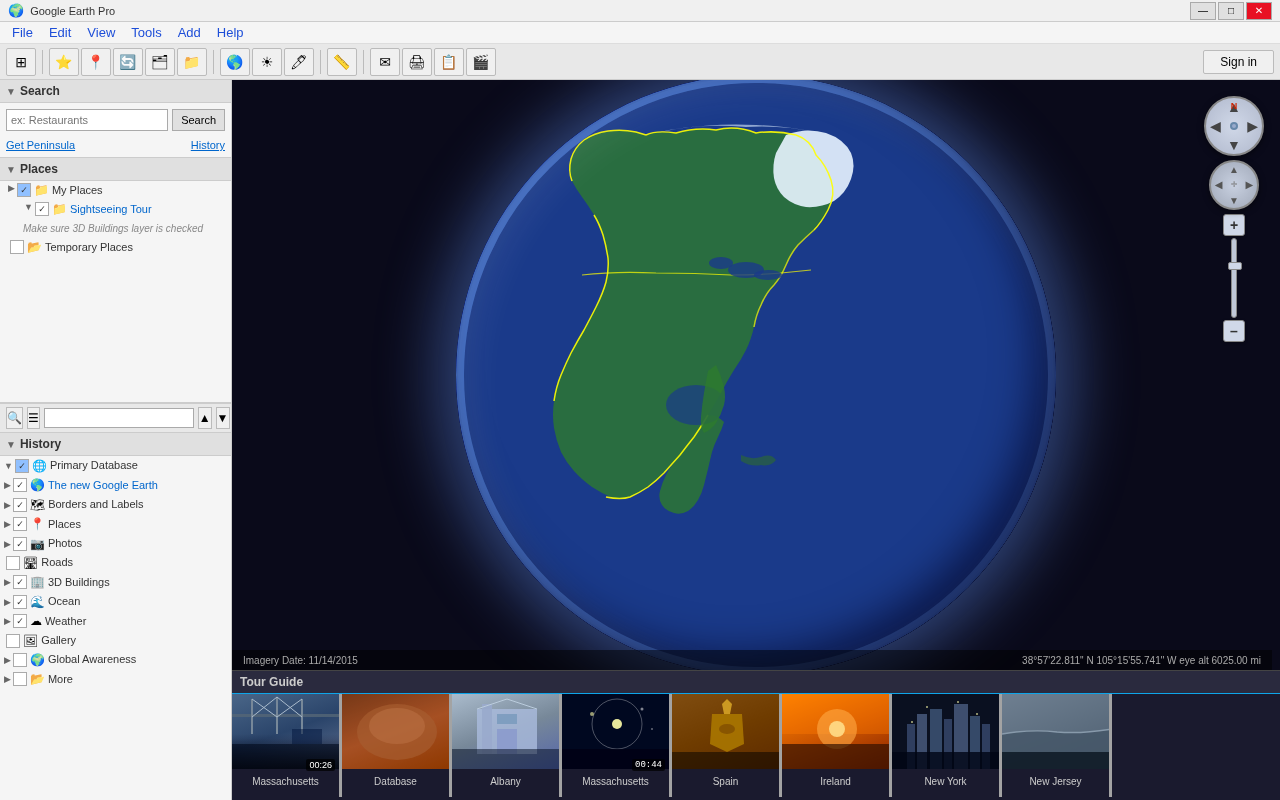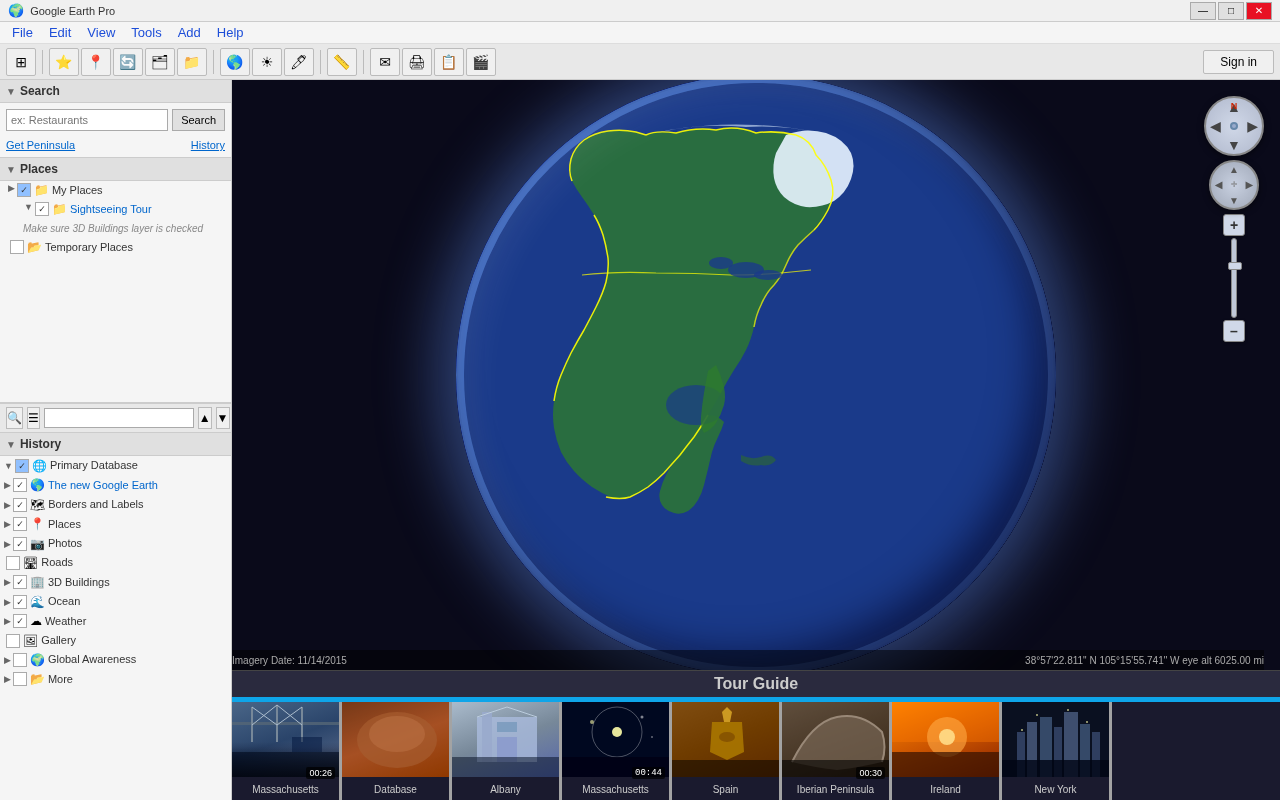--- a/index.html
+++ b/index.html
@@ -75,21 +75,21 @@
     #pan-control { width: 54px; height: 54px; border-radius: 50%; background: radial-gradient(circle, #c8d0e0, #a0a8b8); border: 2px solid #888; display: flex; align-items: center; justify-content: center; position: relative; box-shadow: 0 2px 6px rgba(0,0,0,0.5); }
     #pan-arrows { display: grid; grid-template-columns: 1fr 1fr 1fr; grid-template-rows: 1fr 1fr 1fr; width: 100%; height: 100%; }
     #pan-arrows span { display: flex; align-items: center; justify-content: center; font-size: 12px; color: #444; cursor: pointer; }
     #zoom-control { display: flex; flex-direction: column; align-items: center; gap: 2px; }
     #zoom-plus, #zoom-minus { width: 22px; height: 22px; background: #d0d8e8; border: 1px solid #888; border-radius: 3px; display: flex; align-items: center; justify-content: center; cursor: pointer; font-size: 14px; font-weight: bold; color: #333; box-shadow: 0 1px 3px rgba(0,0,0,0.3); }
     #zoom-slider-track { width: 6px; height: 80px; background: #c0c8d8; border: 1px solid #888; border-radius: 3px; position: relative; }
     #zoom-slider-thumb { width: 14px; height: 8px; background: #d0d8e8; border: 1px solid #888; border-radius: 2px; position: absolute; left: -4px; top: 30%; cursor: pointer; }
 
     
     #tour-guide { position: absolute; bottom: 0; left: 0; right: 0; height: 130px; background: #1a1a2e; border-top: 1px solid #444; }
-    #tour-guide-header { background: #2a2a3e; padding: 4px 8px; color: #ccc; font-size: 16px; font-weight: bold; border-bottom: 5px solid #0ea5e9; text-align: center; }
+    #tour-guide-header { background: #2a2a3e; padding: 4px 8px; color: #ccc; font-size: 12px; font-weight: bold; border-bottom: 1px solid #0ea5e9; text-align: left; }
     #tour-thumbnails { display: flex; height: calc(100% - 26px); overflow-x: auto; gap: 0; }
     .tour-thumb { flex: 0 0 110px; border-right: 3px solid #a3a3a3; cursor: pointer; position: relative; overflow: hidden; }
     .thumb-img { width: 100%; height: 75px; object-fit: cover; position: relative; overflow: hidden; }
     .thumb-duration { position: absolute; bottom: 26px; right: 4px; background: rgba(0,0,0,0.7); color: #fff; font-size: 9px; padding: 1px 3px; border-radius: 2px; }
     .thumb-label { padding: 3px 4px; color: #ccc; font-size: 10px; text-align: center; background: #1a1a2e; height: 24px; display: flex; align-items: center; justify-content: center; }
 
     .thumb-bridge { position: relative; }
     .thumb-bridge::after { content: ''; position: absolute; bottom: 0; left: 0; right: 0; height: 30px; background: linear-gradient(to top, rgba(0,0,0,0.5), transparent); }
 
     
@@ -464,32 +464,20 @@
               <rect x="0" y="0" width="110" height="75" fill="#331100" opacity="0.5"></rect>
               <path d="M50 10 L55 5 L60 10 L58 20 L52 20 Z" fill="#cc9922"></path>
               <path d="M40 20 L70 20 L72 50 L55 58 L38 50 Z" fill="#aa7700" opacity="0.9"></path>
               <ellipse cx="55" cy="35" rx="8" ry="5" fill="#885500"></ellipse>
               <rect x="0" y="58" width="110" height="17" fill="rgba(0,0,0,0.5)"></rect>
             </svg>
           </div>
           <div class="thumb-label">Spain</div>
         </div>
 
-        <div class="tour-thumb">
-          <div class="thumb-img" style="background:linear-gradient(160deg,#887766,#665544,#443322);position:relative;">
-            <svg width="110" height="75" style="position:absolute;inset:0;" viewBox="0 0 110 75">
-              <rect x="0" y="0" width="110" height="75" fill="#221100" opacity="0.4"></rect>
-              <path d="M10 60 Q30 20 55 15 Q80 10 100 30 Q105 45 100 60 Q80 65 55 68 Q30 65 10 60 Z" fill="#776655" opacity="0.7"></path>
-              <path d="M10 60 Q30 20 55 15 Q80 10 100 30 Q105 45 100 60" stroke="#998877" stroke-width="2" fill="none"></path>
-              <rect x="0" y="58" width="110" height="17" fill="rgba(0,0,0,0.6)"></rect>
-            </svg>
-          </div>
-          <div class="thumb-duration" style="bottom:26px;">00:30</div>
-          <div class="thumb-label">Iberian Peninsula</div>
-        </div>
 
         <div class="tour-thumb">
           <div class="thumb-img" style="background:linear-gradient(160deg,#ff8800,#cc5500,#882200);position:relative;">
             <svg width="110" height="75" style="position:absolute;inset:0;" viewBox="0 0 110 75">
               <rect x="0" y="0" width="110" height="40" fill="#ff7700" opacity="0.4"></rect>
               <circle cx="55" cy="35" r="20" fill="#ffaa44" opacity="0.6"></circle>
               <circle cx="55" cy="35" r="8" fill="#ffdd88" opacity="0.9"></circle>
               <rect x="0" y="50" width="110" height="25" fill="#331100" opacity="0.7"></rect>
             </svg>
           </div>
@@ -510,24 +498,35 @@
               <rect x="0" y="58" width="110" height="17" fill="rgba(0,5,20,0.8)"></rect>
               <circle cx="20" cy="28" r="1" fill="#ffffaa" opacity="0.7"></circle>
               <circle cx="35" cy="13" r="1" fill="#ffffaa" opacity="0.7"></circle>
               <circle cx="66" cy="8" r="1" fill="#ffffaa" opacity="0.7"></circle>
               <circle cx="85" cy="20" r="1" fill="#ffffaa" opacity="0.7"></circle>
             </svg>
           </div>
           <div class="thumb-label">New York</div>
         </div>
 
-
-      </div>
-    </div>
-
-    <div style="position:absolute;bottom:130px;left:0;right:16px;height:20px;background:rgba(0,0,0,0.5);display:flex;align-items:center;padding:0 0;text-align:right;">
+        <div class="tour-thumb">
+          <div class="thumb-img" style="background:linear-gradient(160deg,#aabbcc,#889aab,#667788);position:relative;">
+            <svg width="110" height="75" style="position:absolute;inset:0;" viewBox="0 0 110 75">
+              <rect x="0" y="0" width="110" height="75" fill="#334455" opacity="0.5"></rect>
+              <path d="M0 40 Q30 35 55 38 Q80 40 110 35 L110 75 L0 75 Z" fill="#445566" opacity="0.8"></path>
+              <path d="M0 40 Q30 35 55 38 Q80 40 110 35" stroke="#889aab" stroke-width="1.5" fill="none"></path>
+              <rect x="0" y="58" width="110" height="17" fill="rgba(0,10,20,0.7)"></rect>
+            </svg>
+          </div>
+          <div class="thumb-label">New Jersey</div>
+        </div>
+
+      </div>
+    </div>
+
+    <div style="position:absolute;bottom:130px;left:0;right:8px;height:20px;background:rgba(0,0,0,0.5);display:flex;align-items:center;padding:0 11px;text-align:right;">
       <span style="color:#aaa;font-size:10px;">Imagery Date: 11/14/2015</span>
       <span style="color:#aaa;font-size:10px;margin-left:auto;">38°57'22.811" N  105°15'55.741" W  eye alt 6025.00 mi</span>
     </div>
 
   </div>
 
 </div>
 
 </body></html>

